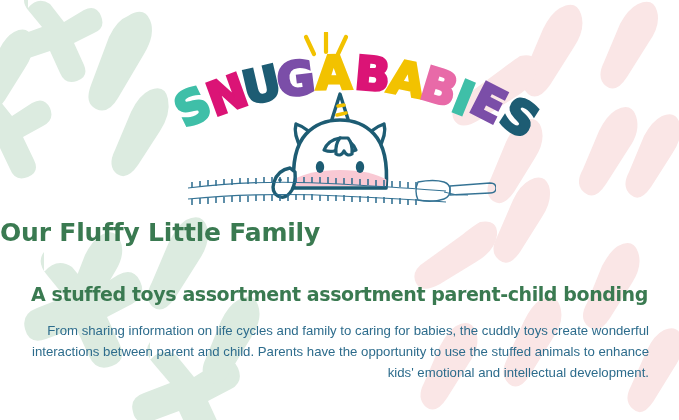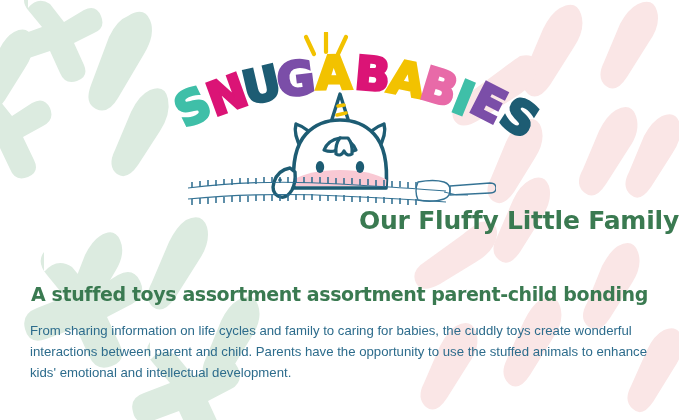--- a/index.html
+++ b/index.html
@@ -69,23 +69,23 @@
     left: 186px;
     top: 148px;
     width: 310px;
     height: 46px;
   }
 
   
   #tagline {
     position: absolute;
     left: 0;
-    top: 206px;
-    width: 679px;
-    text-align: right;
+    top: 218px;
+    width: 679px;
+    text-align: left;
     font-family: "DejaVu Sans", sans-serif;
     font-weight: bold;
     font-size: 25px;
     letter-spacing: -0.2px;
     color: #3A7A51;
   }
   #headline {
     position: absolute;
     left: 0;
     top: 283px;
@@ -95,21 +95,21 @@
     font-weight: bold;
     font-size: 19px;
     letter-spacing: -0.4px;
     color: #3A7A51;
   }
   #body-copy {
     position: absolute;
     left: 30px;
     top: 320px;
     width: 619px;
-    text-align: left;
+    text-align: right;
     font-family: "Liberation Sans", sans-serif;
     font-weight: normal;
     font-size: 13.2px;
     line-height: 21px;
     color: #2D6C8C;
   }
 </style>
 </head>
 <body>
 

